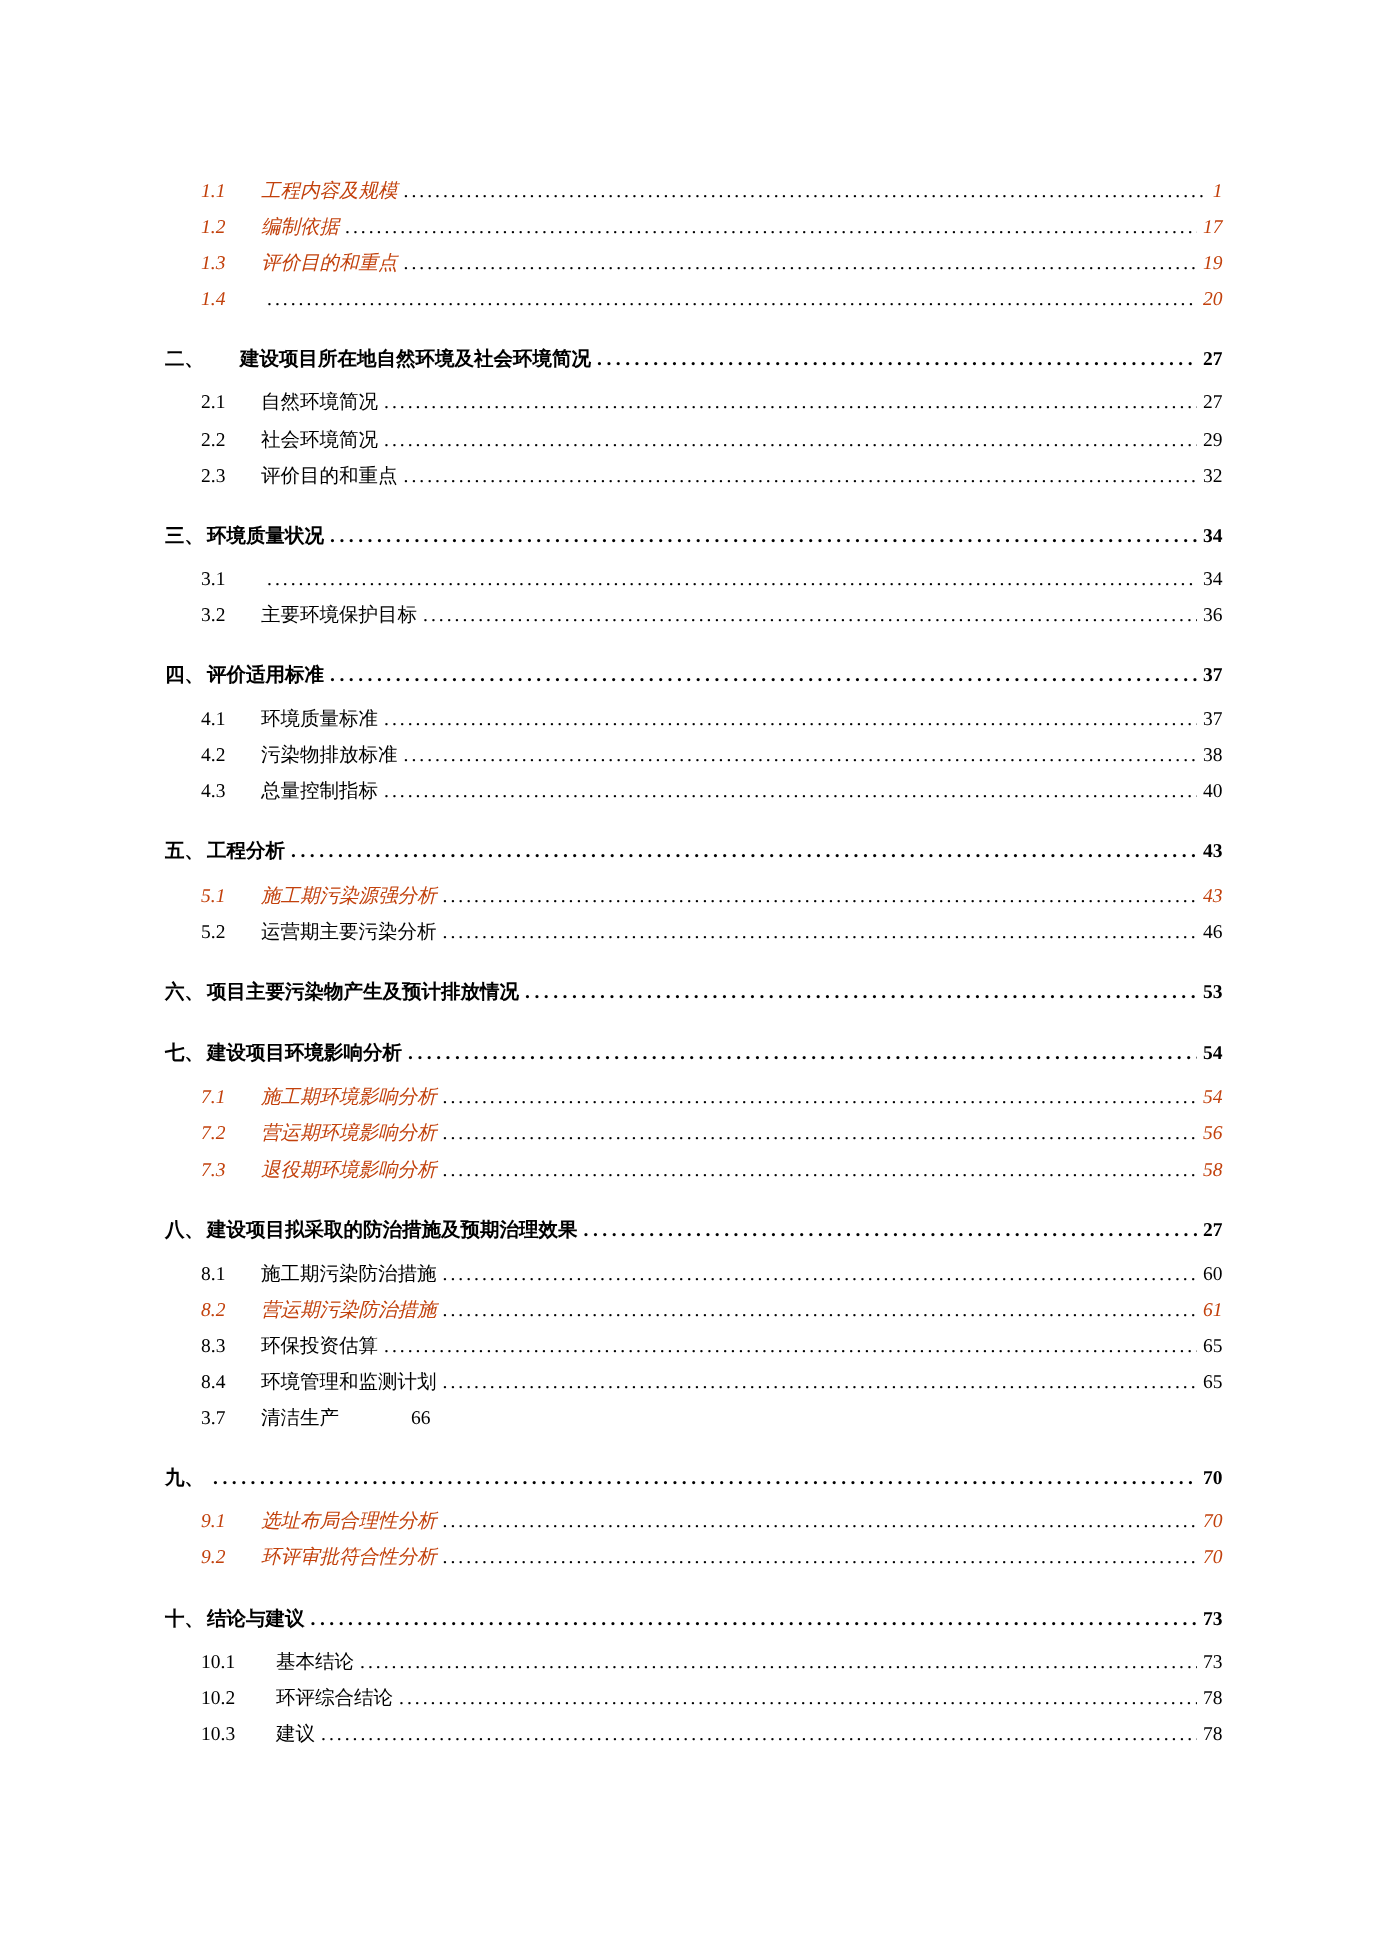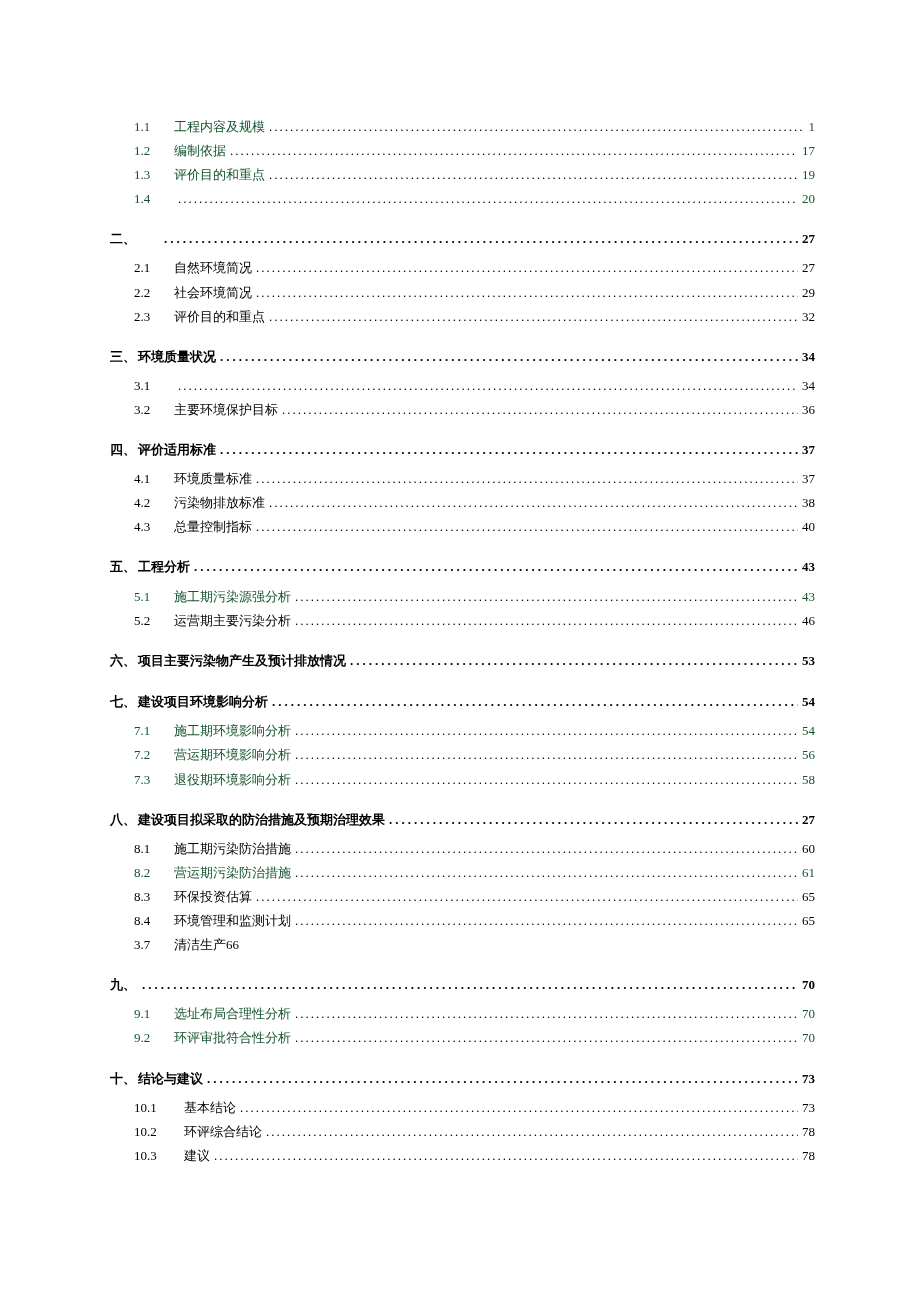--- a/index.html
+++ b/index.html
@@ -49,24 +49,25 @@
   .dots {
     flex: 1 1 auto;
     overflow: hidden;
     letter-spacing: 2px;
     margin: 0 4px;
   }
   .section > .entry .dots {
     letter-spacing: 3px;
   }
   .pg { flex: 0 0 auto; }
-  .link .num, .link .label, .link .pg { color: #14532d; }
+  .link .num, .link .label, .link .pg { color: #c2410c; font-style: italic; }
   .no-dots .dots { visibility: hidden; }
   .no-dots .pgfix {
     flex: 0 0 auto;
+    margin-left: 48px;
   }
 </style>
 </head>
 <body>
 
 <div class="toc">
     <div class="section">
       <div class="sub">
         <div class="entry link">
           <span class="num">1.1</span>
@@ -89,20 +90,21 @@
         <div class="entry link">
           <span class="num">1.4</span>
           <span class="dots">........................................................................................................................................................................................</span>
           <span class="pg">20</span>
         </div>
       </div>
     </div>
     <div class="section wide-gap">
       <div class="entry">
         <span class="num">二、</span>
+        <span class="label">建设项目所在地自然环境及社会环境简况</span>
         <span class="dots">........................................................................................................................................................................................</span>
         <span class="pg">27</span>
       </div>
       <div class="sub">
         <div class="entry">
           <span class="num">2.1</span>
           <span class="label">自然环境简况</span>
           <span class="dots">........................................................................................................................................................................................</span>
           <span class="pg">27</span>
         </div>

